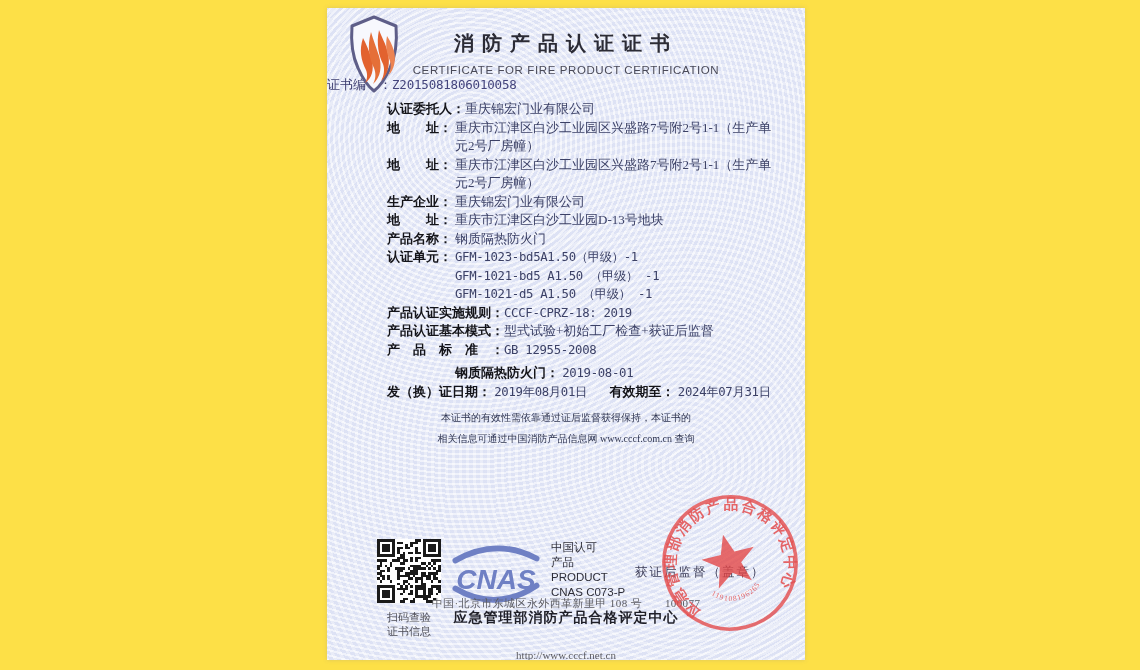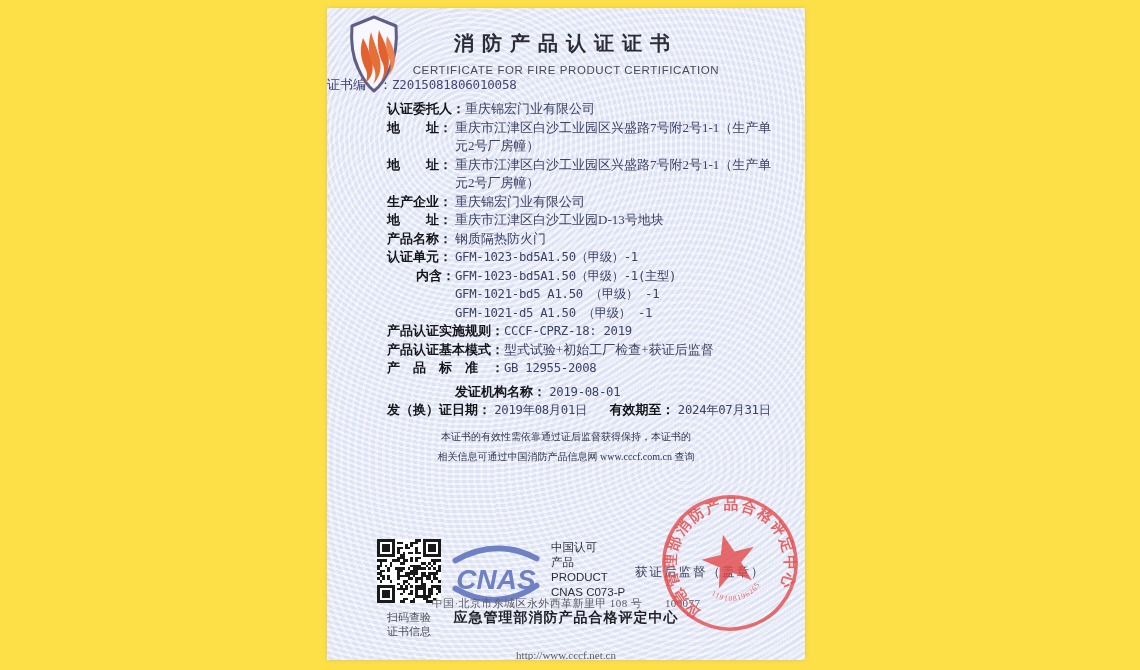--- a/index.html
+++ b/index.html
@@ -107,24 +107,20 @@
         <span class="val">重庆市江津区白沙工业园D-13号地块</span>
       </div>
       <div class="row">
         <span class="lab">产品名称：</span>
         <span class="val">钢质隔热防火门</span>
       </div>
       <div class="row">
         <span class="lab">认证单元：</span>
         <span class="val mono">GFM-1023-bd5A1.50（甲级）-1</span>
       </div>
-      <div class="row inner">
-        <span class="lab">内含：</span>
-        <span class="val mono">GFM-1023-bd5A1.50（甲级）-1(主型)</span>
-      </div>
       <div class="row">
         <span class="lab"></span>
         <span class="val mono">GFM-1021-bd5 A1.50 （甲级） -1</span>
       </div>
       <div class="row">
         <span class="lab"></span>
         <span class="val mono">GFM-1021-d5 A1.50 （甲级） -1</span>
       </div>
       <div class="row wide">
         <span class="lab">产品认证实施规则：</span>
@@ -136,21 +132,21 @@
       </div>
       <div class="row wide">
         <span class="lab">产　品　标　准　：</span>
         <span class="val mono">GB 12955-2008</span>
       </div>
     </div>
 
 
     <div class="dates">
       <div class="line1">
-        <span class="lbl">发证机构名称：</span>
+        <span class="lbl">钢质隔热防火门：</span>
         <span class="dval">2019-08-01</span>
       </div>
       <div>
         <span class="lbl">发（换）证日期：</span>
         <span class="dval">2019年08月01日</span>
         <span class="gap"></span>
         <span class="lbl">有效期至：</span>
         <span class="dval">2024年07月31日</span>
       </div>
     </div>

